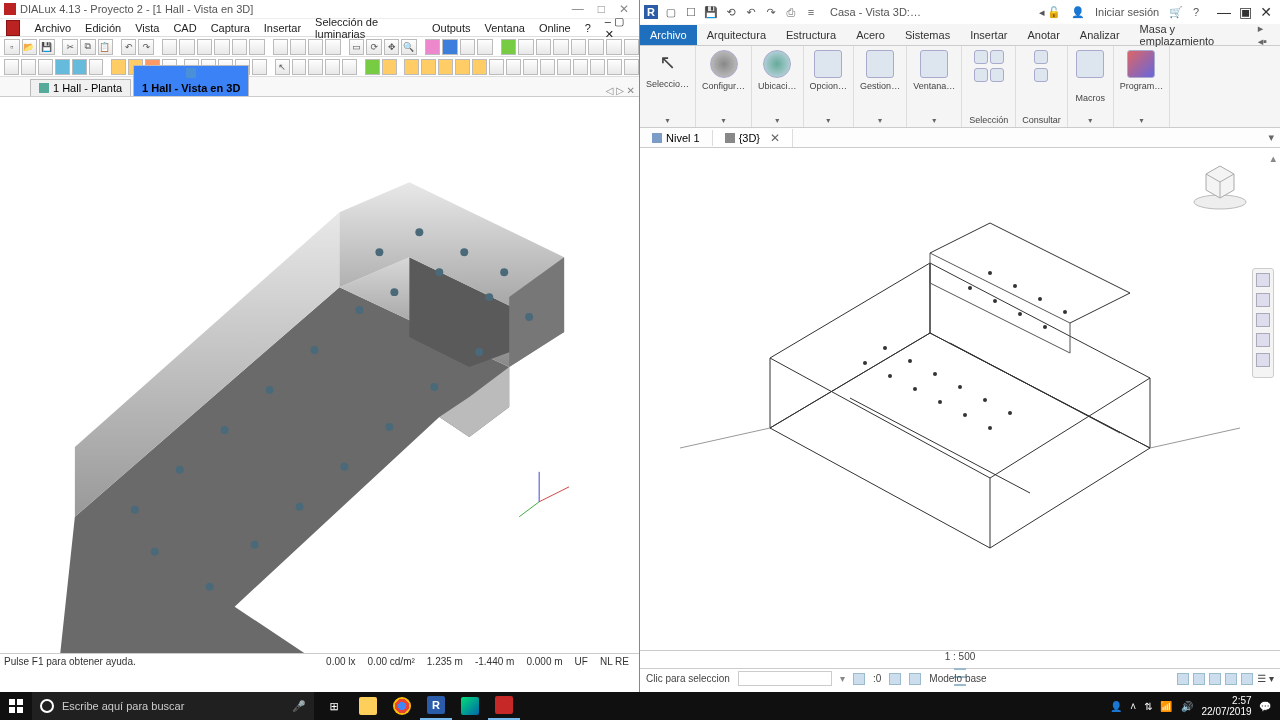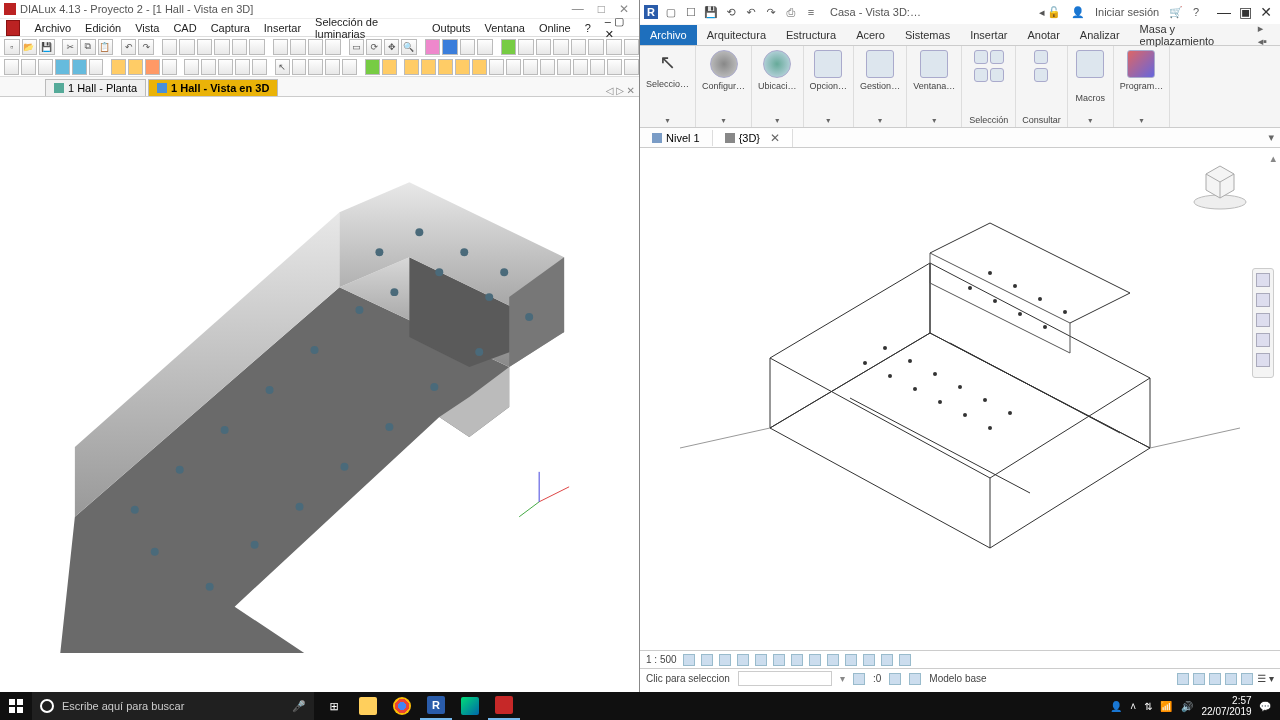--- a/index.html
+++ b/index.html
@@ -10,23 +10,23 @@
 
 
 .dx-titlebar { height:19px; background:#fff; display:flex; align-items:center; font-size:11px; color:#555; padding-left:4px; border-bottom:1px solid #eee;}
 .dx-titlebar-icon { width:12px; height:12px; background:#b22; margin-right:4px; }
 .dx-winbtns { margin-left:auto; display:flex; gap:14px; padding-right:10px; color:#888; font-size:12px;}
 .dx-menubar { height:18px; display:flex; align-items:center; font-size:11px; color:#222; padding-left:6px; gap:14px; border-bottom:1px solid #ddd;}
 .dx-menubar span { cursor:default; }
 .dx-toolbar { height:20px; display:flex; align-items:center; padding-left:4px; gap:2px; border-bottom:1px solid #ddd; }
 .tbicon { width:16px; height:16px; border:1px solid #bbb; background:linear-gradient(#fefefe,#e8e8e8); font-size:9px; display:flex; align-items:center; justify-content:center; color:#555; }
 .tbsep { width:4px; }
-.dx-tabs { height:20px; display:flex; align-items:flex-end; font-size:11px; padding-left:45px; border-bottom:1px solid #ccc; background:#f8f8f8;}
+.dx-tabs { height:20px; display:flex; align-items:flex-end; font-size:11px; padding-left:30px; border-bottom:1px solid #ccc; background:#f8f8f8;}
 .dx-tab { padding:2px 8px; border:1px solid #bbb; border-bottom:none; background:#f0f0f0; margin-right:2px; display:flex; align-items:center; gap:4px;}
-.dx-tab.active { background:#eab308; font-weight:bold; }
+.dx-tab.active { background:#3b82f6; font-weight:bold;flex-direction:column; }
 .dx-tab-icon { width:10px; height:10px; background:#5a9; }
 .dx-tab-icon.blue { background:#4a90d9; }
 .dx-canvas { position:relative; height:556px; background:#fff; }
 .dx-canvas svg { width:100%; height:100%; }
 .dx-status { height:16px; display:flex; align-items:center; font-size:10px; color:#333; border-top:1px solid #ccc; padding:0 4px;}
 .dx-status-r { margin-left:auto; display:flex; gap:12px; padding-right:6px;}
 .dx-sidebar-l { position:absolute; left:0; top:97px; width:14px; height:556px; background:#f4f4f4; border-right:1px solid #ccc; }
 
 
 .rv-titlebar { height:24px; background:#fff; display:flex; align-items:center; font-size:11px; color:#333; padding-left:4px; }
@@ -46,21 +46,21 @@
 .rv-viewtabs { height:20px; display:flex; align-items:center; font-size:11px; border-bottom:1px solid #ccc; background:#fdfdfd;}
 .rv-vtab { padding:2px 12px; border-right:1px solid #ddd; display:flex; align-items:center; gap:4px;}
 .rv-vtab.active { background:#fff;justify-content:center; }
 .rv-vtab-icon { width:10px; height:10px; background:#7a9cc6; }
 .rv-vtab-close { margin-left:6px; color:#666; font-size:12px;}
 .rv-canvas { position:relative; height:502px; background:#fff; }
 .rv-canvas svg { width:100%; height:100%; }
 .rv-viewcube { position:absolute; right:30px; top:12px; width:60px; height:50px; }
 .rv-navbar { position:absolute; right:6px; top:120px; width:22px; height:110px; background:#f4f4f4; border:1px solid #ccc; border-radius:3px; display:flex; flex-direction:column; align-items:center; padding:4px 0; gap:6px;}
 .rv-nav-icon{width:14px;height:14px;background:#dde;border:1px solid #aab;}
-.rv-viewbar { height:18px; display:flex; align-items:center; font-size:10px; border-top:1px solid #ccc; padding:0 6px; gap:6px; color:#444;}
+.rv-viewbar { height:18px; display:flex; align-items:center; font-size:10px; border-top:1px solid #ccc; padding:0 6px; gap:6px; color:#444;flex-direction:column;}
 .rv-vb-icon { width:12px; height:12px; background:#cde; border:1px solid #9bc; }
 .rv-statusbar { height:20px; display:flex; align-items:center; font-size:10px; border-top:1px solid #ccc; padding:0 6px; gap:8px; color:#444;justify-content:center;}
 .rv-status-input { width:94px; height:15px; border:1px solid #ccc; font-size:10px; padding:0 3px; background:#fff; color:#777;}
 
 
 .tb-start { width:32px; height:28px; display:flex; align-items:center; justify-content:center; background:#101010;}
 .tb-start svg{width:14px;height:14px;}
 .tb-search { display:flex; align-items:center; background:#202020; height:28px; width:282px; padding:0 8px; gap:8px; color:#ccc;}
 .tb-search-circle { width:14px; height:14px; border:2px solid #fff; border-radius:50%; }
 .tb-icons { display:flex; align-items:center; gap:2px; margin-left:4px;}
@@ -247,20 +247,32 @@
         <circle cx="465" cy="155" r="4"></circle>
           <circle cx="505" cy="175" r="4"></circle>
       </g>
 
       <g stroke-width="1">
         <line x1="540" y1="405" x2="570" y2="390" stroke="#d44"></line>
         <line x1="540" y1="405" x2="520" y2="420" stroke="#4a4"></line>
         <line x1="540" y1="405" x2="540" y2="375" stroke="#44d"></line>
       </g>
     </svg>
+  </div>
+  <div class="dx-status">
+    <span>Pulse F1 para obtener ayuda.</span>
+    <div class="dx-status-r">
+      <span>0.00 lx</span>
+      <span>0.00 cd/m²</span>
+      <span>1.235 m</span>
+      <span>-1.440 m</span>
+      <span>0.000 m</span>
+      <span>UF</span>
+      <span>NL RE</span>
+    </div>
   </div>
 </div>
 
 <div class="right-app">
   <div class="rv-titlebar">
     <div class="rv-title-left">
       <div class="rv-qat-icon" style="background:#2a5caa;color:#fff;font-weight:bold">R</div>
       <div class="rv-qat-icon">▢</div>
       <div class="rv-qat-icon">☐</div>
       <div class="rv-qat-icon">💾</div>

